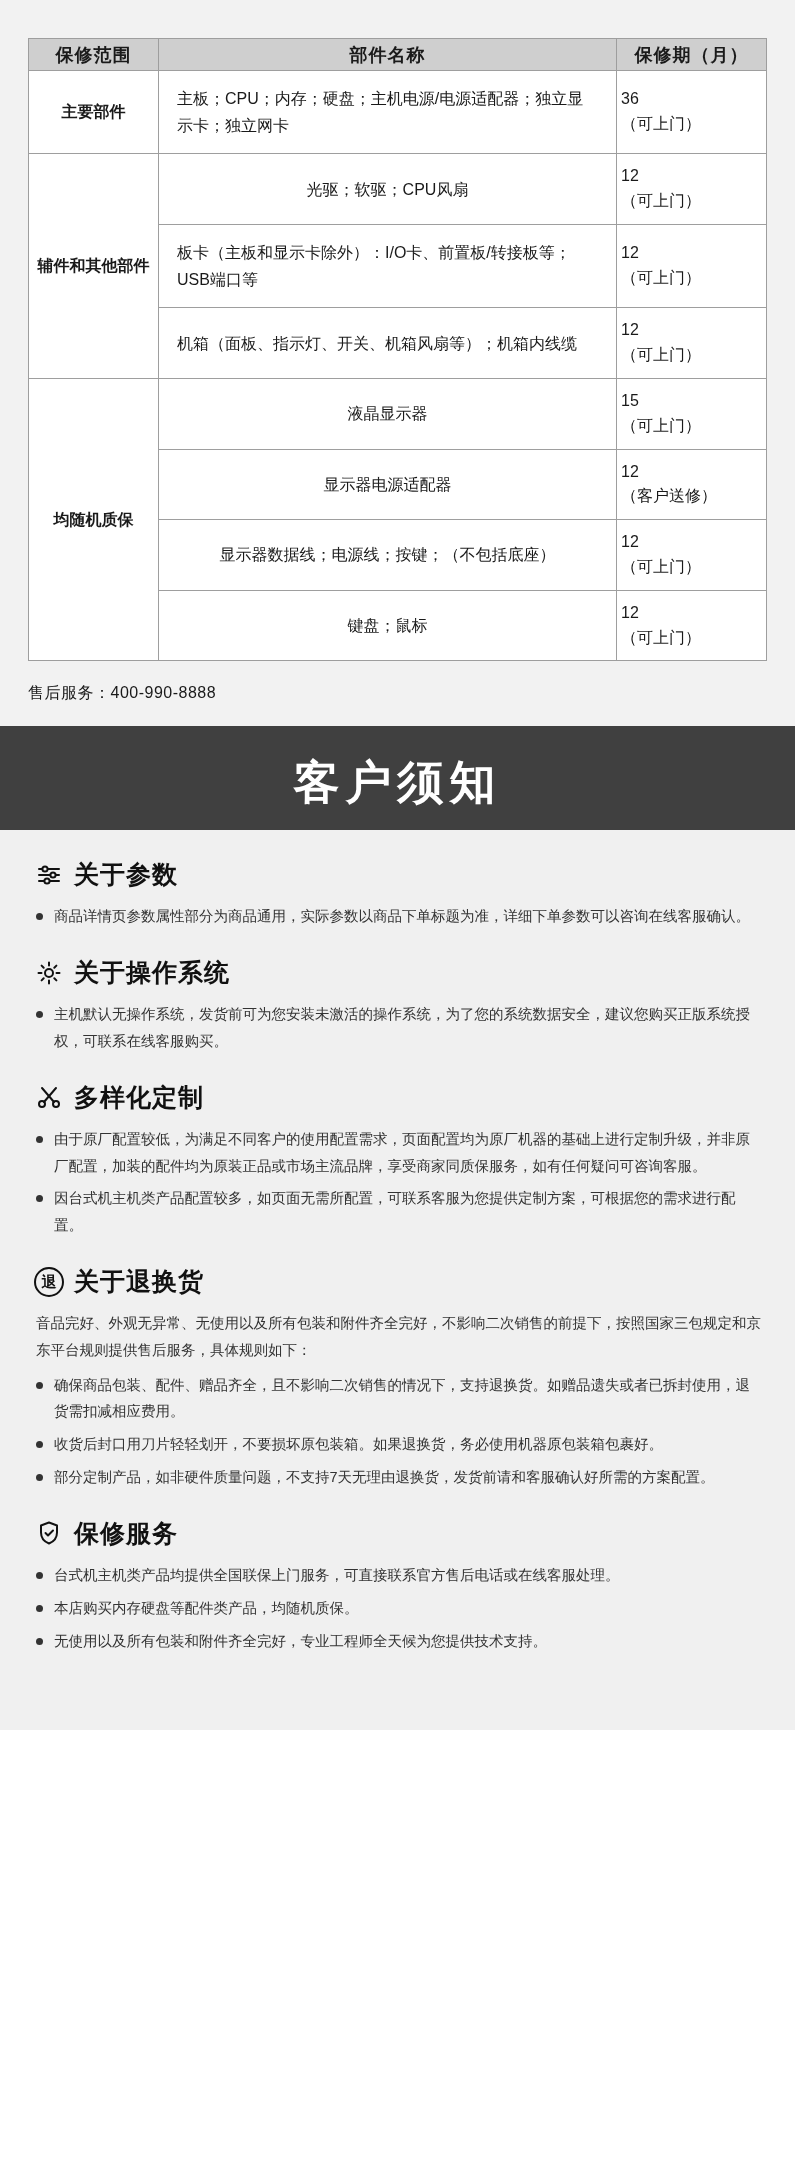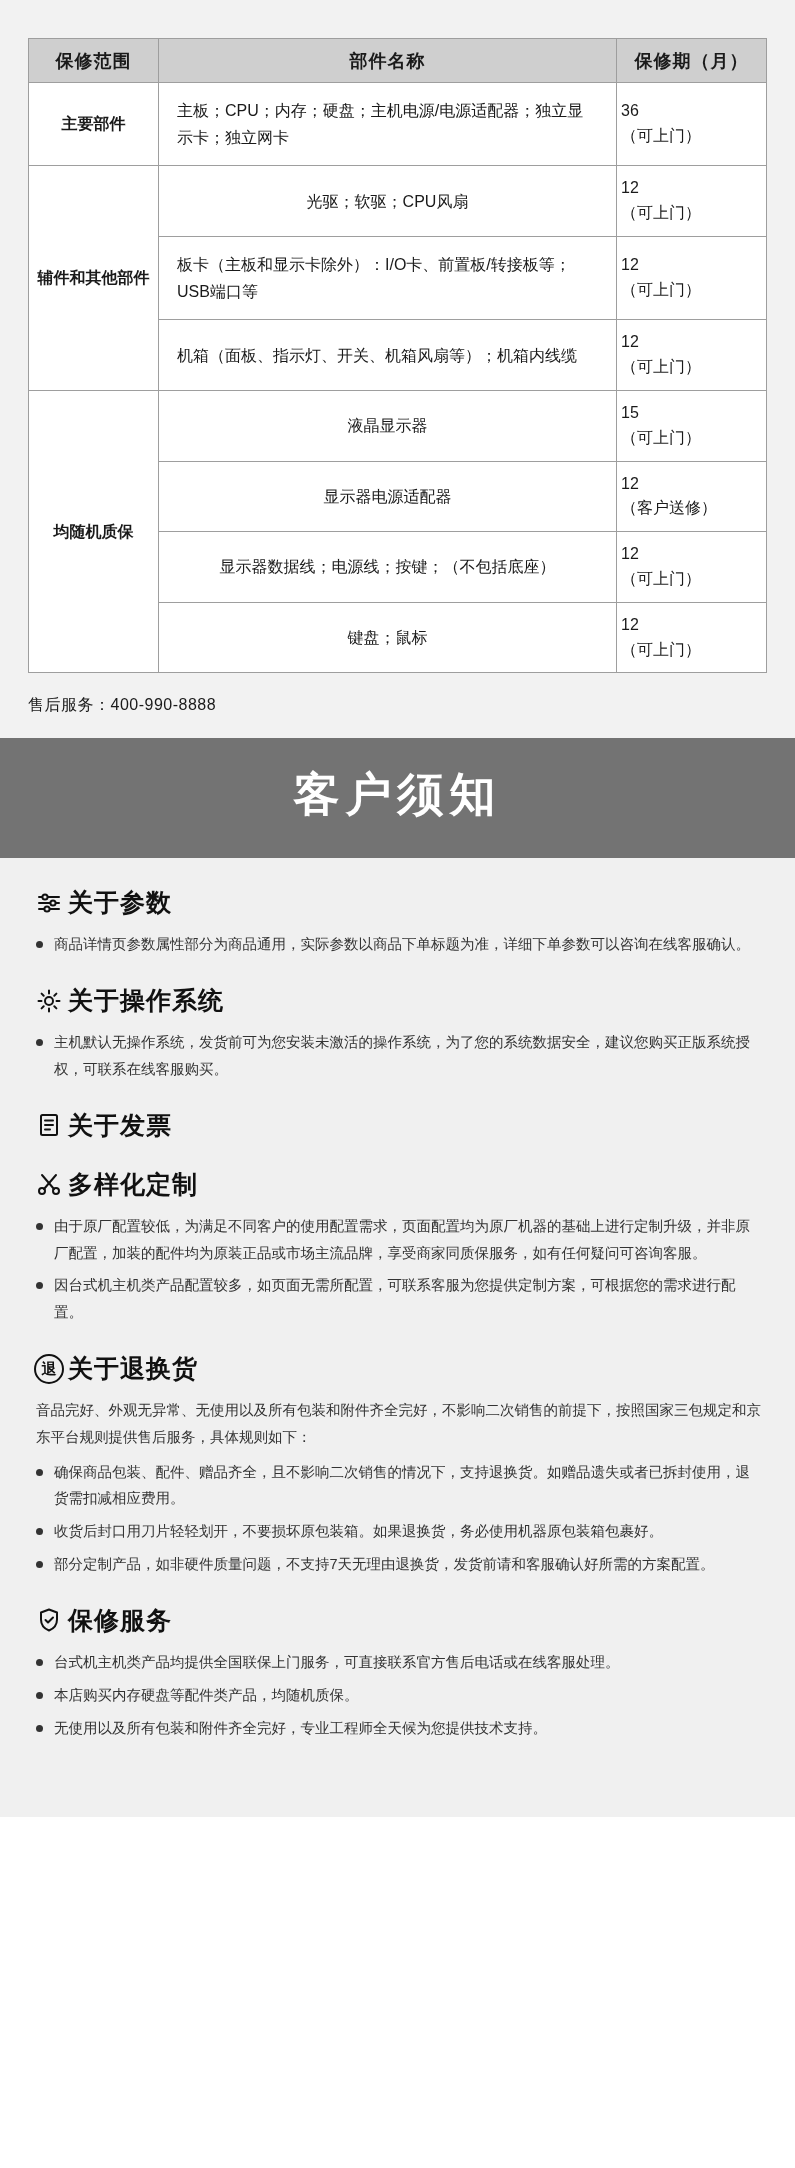--- a/index.html
+++ b/index.html
@@ -24,21 +24,21 @@
   table.warranty th, table.warranty td {
     border: 1px solid #9e9e9e;
     font-size: 16px;
     color: #1a1a1a;
     vertical-align: middle;
   }
   table.warranty thead th {
     background: #cfcfcf;
     font-weight: bold;
     text-align: center;
-    height: 44px;
+    height: 32px;
     font-size: 18px;
     letter-spacing: 1px;
   }
   .col-scope { width: 130px; }
   .col-period { width: 150px; }
   td.scope {
     text-align: center;
     font-weight: bold;
     line-height: 1.6;
     padding: 10px 6px;
@@ -65,36 +65,36 @@
     padding: 22px 4px 0 0;
     letter-spacing: .5px;
   }
 
   
   .notice-section {
     background: #f0f0f0;
     padding-bottom: 40px;
   }
   .notice-banner {
-    background: #737373;
+    background: #404040;
     color: #ffffff;
     text-align: center;
     font-size: 46px;
     font-weight: bold;
     letter-spacing: 6px;
-    padding: 26px 0 32px 0;
+    padding: 26px 0 16px 0;
   }
   .notice-body {
     padding: 28px 34px 10px 34px;
   }
   .block { margin-bottom: 26px; }
   .block-head {
     display: flex;
     align-items: center;
-    gap: 4px;
+    gap: 10px;
     margin-bottom: 12px;
   }
   .block-head .ic {
     width: 30px; height: 30px;
     flex: 0 0 30px;
     display: flex; align-items: center; justify-content: center;
     color: #111;
   }
   .block-head .ic svg { display: block; }
   .block-title {
@@ -262,31 +262,20 @@
           </svg>
         </span>
         <span class="block-title">关于操作系统</span>
       </div>
       <ul class="items">
         <li>主机默认无操作系统，发货前可为您安装未激活的操作系统，为了您的系统数据安全，建议您购买正版系统授权，可联系在线客服购买。</li>
       </ul>
     </div>
 
     <div class="block">
-      <div class="block-head">
-        <span class="ic">
-          <svg width="28" height="28" viewBox="0 0 28 28" fill="none" stroke="#111" stroke-width="2" stroke-linecap="round">
-            <rect x="6" y="4" width="16" height="20" rx="1.5"></rect>
-            <line x1="10" y1="9.5" x2="18" y2="9.5"></line>
-            <line x1="10" y1="14" x2="18" y2="14"></line>
-            <line x1="10" y1="18.5" x2="15" y2="18.5"></line>
-          </svg>
-        </span>
-        <span class="block-title">关于发票</span>
-      </div>
     </div>
 
     <div class="block">
       <div class="block-head">
         <span class="ic">
           <svg width="28" height="28" viewBox="0 0 28 28" fill="none" stroke="#111" stroke-width="2" stroke-linecap="round">
             <circle cx="7" cy="21" r="3"></circle>
             <circle cx="21" cy="21" r="3"></circle>
             <line x1="9" y1="19" x2="21" y2="5"></line>
             <line x1="19" y1="19" x2="7" y2="5"></line>

